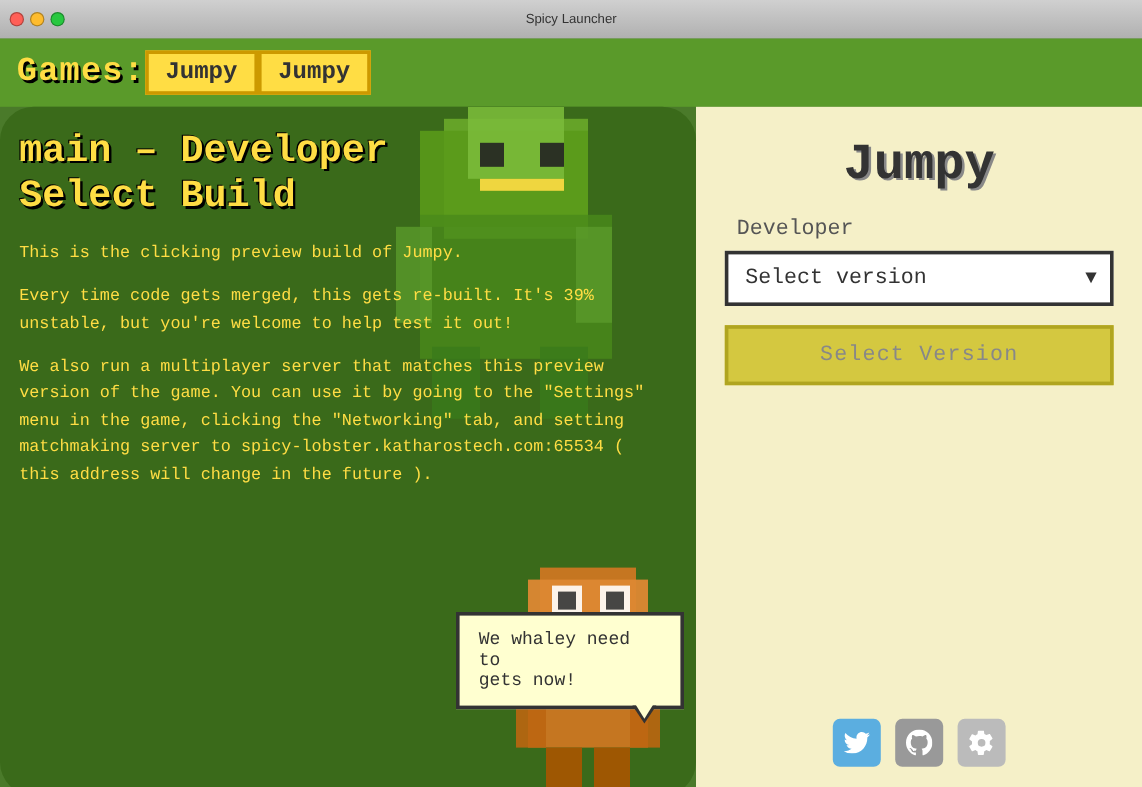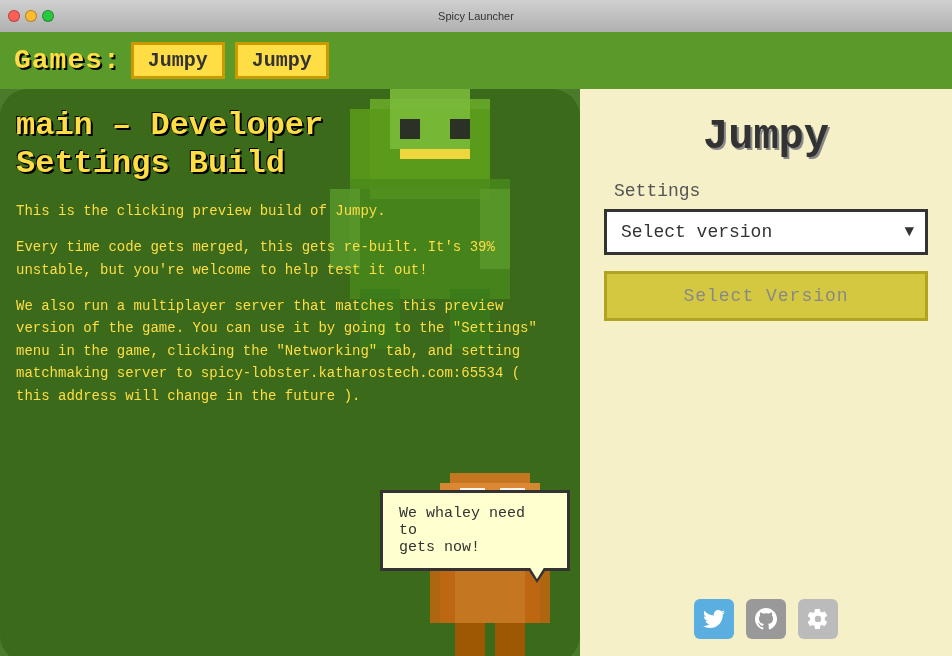--- a/index.html
+++ b/index.html
@@ -44,21 +44,20 @@
       color: #333;
       font-family: -apple-system, sans-serif;
     }
 
     
     .nav-bar {
       background: #5a9a2a;
       padding: 10px 14px;
       display: flex;
       align-items: center;
-      gap: 10px;
     }
 
     .nav-games-label {
       color: #ffdd44;
       font-size: 28px;
       font-weight: bold;
       font-family: 'Courier New', monospace;
       text-shadow: 2px 2px 0 #000;
       letter-spacing: 1px;
     }
@@ -114,21 +113,21 @@
       z-index: 2;
       max-width: 540px;
     }
 
     .game-description p {
       margin-bottom: 14px;
     }
 
     .speech-bubble {
       position: absolute;
-      bottom: 92px;
+      bottom: 72px;
       right: 10px;
       background: #ffffd0;
       border: 3px solid #333;
       padding: 12px 16px;
       font-family: 'Courier New', monospace;
       font-size: 15px;
       color: #333;
       max-width: 190px;
       z-index: 10;
     }
@@ -303,21 +302,21 @@
       <rect x="150" y="60" width="70" height="10" fill="#ffdd44" opacity="0.9"></rect>
       <rect x="100" y="90" width="160" height="120" fill="#4a8a1a" opacity="0.8"></rect>
       <rect x="80" y="100" width="30" height="80" fill="#5a9a2a" opacity="0.8"></rect>
       <rect x="230" y="100" width="30" height="80" fill="#5a9a2a" opacity="0.8"></rect>
       <rect x="110" y="200" width="40" height="60" fill="#3a7a1a" opacity="0.8"></rect>
       <rect x="200" y="200" width="40" height="60" fill="#3a7a1a" opacity="0.8"></rect>
     </svg>
 
     <div class="game-title-main">
       <span>main – Developer</span><br>
-      <span>Settings Build</span>
+      <span>Select Build</span>
     </div>
 
     <div class="game-description">
       <p>This is the clicking preview build of Jumpy.</p>
       <p>Every time code gets merged, this gets re-built. It's 39% unstable, but you're welcome to help test it out!</p>
       <p>We also run a multiplayer server that matches this preview version of the game. You can use it by going to the "Settings" menu in the game, clicking the "Networking" tab, and setting matchmaking server to spicy-lobster.katharostech.com:65534 ( this address will change in the future ).</p>
     </div>
 
     <div class="speech-bubble">
       <span>We whaley need to</span><br>
@@ -342,21 +341,21 @@
       <rect x="55" y="160" width="30" height="40" fill="#aa5500" opacity="0.9"></rect>
       <rect x="95" y="160" width="30" height="40" fill="#aa5500" opacity="0.9"></rect>
     </svg>
 
   </div>
 
   <div class="right-panel">
 
     <div class="game-name-right">Jumpy</div>
 
-    <div class="versions-label">Settings</div>
+    <div class="versions-label">Developer</div>
 
     <div class="version-select-container">
       <select class="version-select">
         <option>Select version</option>
       </select>
       <span class="select-arrow">▼</span>
     </div>
 
     <button class="select-version-btn">Select Version</button>
 

